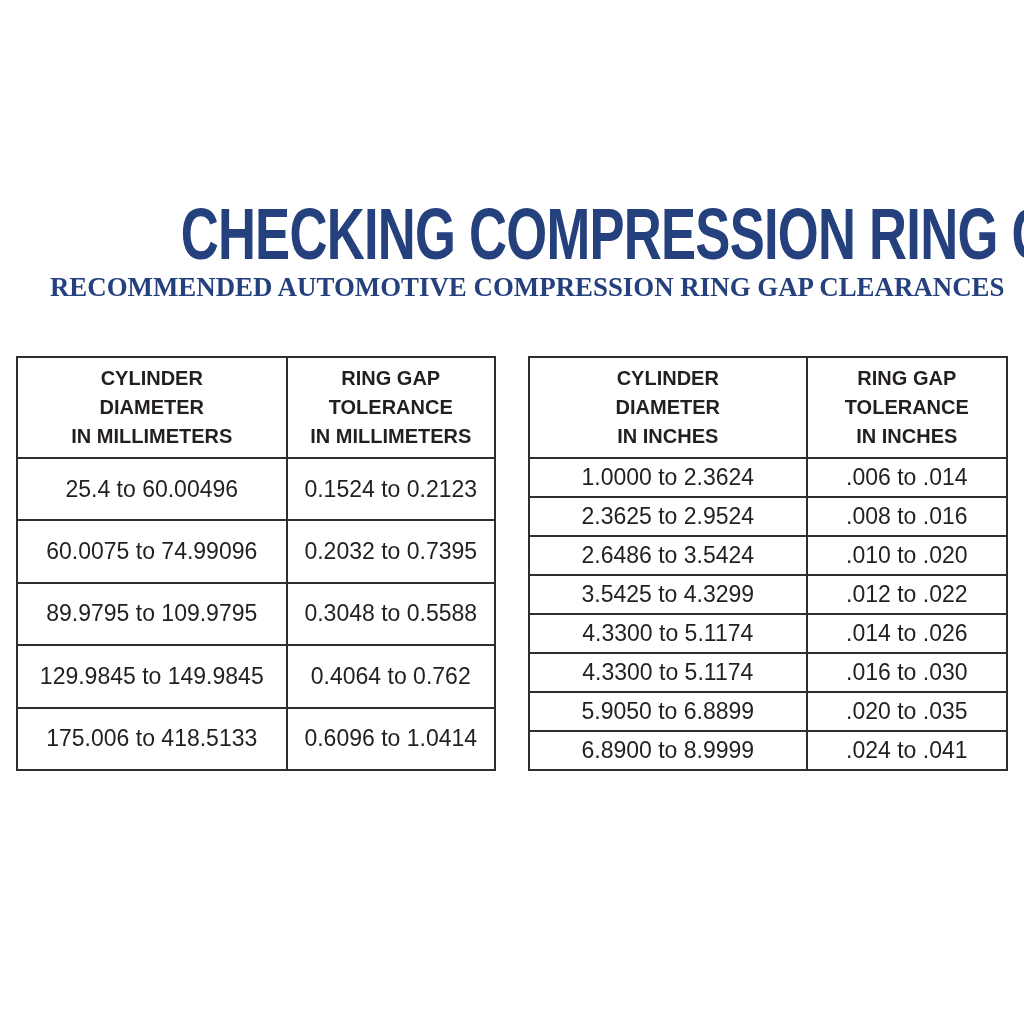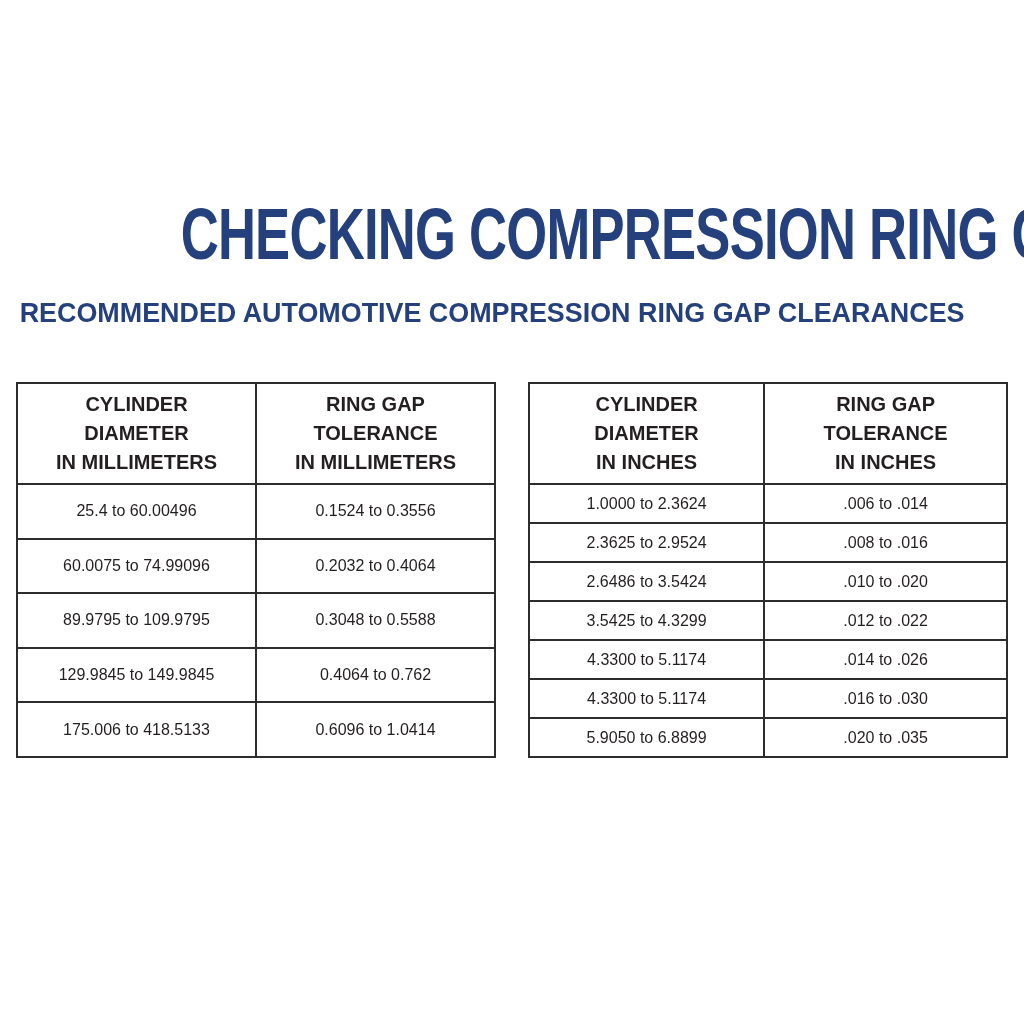--- a/index.html
+++ b/index.html
@@ -31,26 +31,26 @@
   }
   .title-inner {
     display: inline-block;
     font-size: 72px;
     font-weight: bold;
     letter-spacing: -1px;
     transform: scaleX(0.73);
     transform-origin: center center;
   }
   .subtitle {
-    margin-top: 26px;
     height: 30px;
     line-height: 30px;
-    text-align: left;
+    text-align: right;
     white-space: nowrap;
     color: var(--accent-blue);
+    font-family: Liberation Serif, serif;
   }
   .subtitle-inner {
     display: inline-block;
     font-size: 28px;
     font-weight: bold;
     letter-spacing: 0px;
     transform: scaleX(0.96);
     transform-origin: center center;
   }
   .tables {
@@ -73,21 +73,21 @@
   }
   table.ring-table th {
     height: 101px;
     font-size: 20px;
     font-weight: bold;
     line-height: 29px;
     white-space: pre-line;
   }
   table.ring-table td {
     height: 39px;
-    font-size: 16px;
+    font-size: 23px;
     font-weight: normal;
   }
 </style>
 </head>
 <body>
 
 <div class="page">
 
   <h1 class="title">
     <span class="title-inner">CHECKING COMPRESSION RING GAPS</span>
@@ -106,25 +106,25 @@
 DIAMETER
 IN MILLIMETERS</th>
           <th>RING GAP
 TOLERANCE
 IN MILLIMETERS</th>
         </tr>
       </thead>
       <tbody>
         <tr>
           <td>25.4 to 60.00496</td>
-          <td>0.1524 to 0.3556</td>
+          <td>0.1524 to 0.2123</td>
         </tr>
         <tr>
           <td>60.0075 to 74.99096</td>
-          <td>0.2032 to 0.4064</td>
+          <td>0.2032 to 0.7395</td>
         </tr>
         <tr>
           <td>89.9795 to 109.9795</td>
           <td>0.3048 to 0.5588</td>
         </tr>
         <tr>
           <td>129.9845 to 149.9845</td>
           <td>0.4064 to 0.762</td>
         </tr>
         <tr>
@@ -167,17 +167,21 @@
           <td>.014 to .026</td>
         </tr>
         <tr>
           <td>4.3300 to 5.1174</td>
           <td>.016 to .030</td>
         </tr>
         <tr>
           <td>5.9050 to 6.8899</td>
           <td>.020 to .035</td>
         </tr>
+        <tr>
+          <td>6.8900 to 8.9999</td>
+          <td>.024 to .041</td>
+        </tr>
       </tbody>
     </table>
 
   </div>
 </div>
 
 </body></html>

